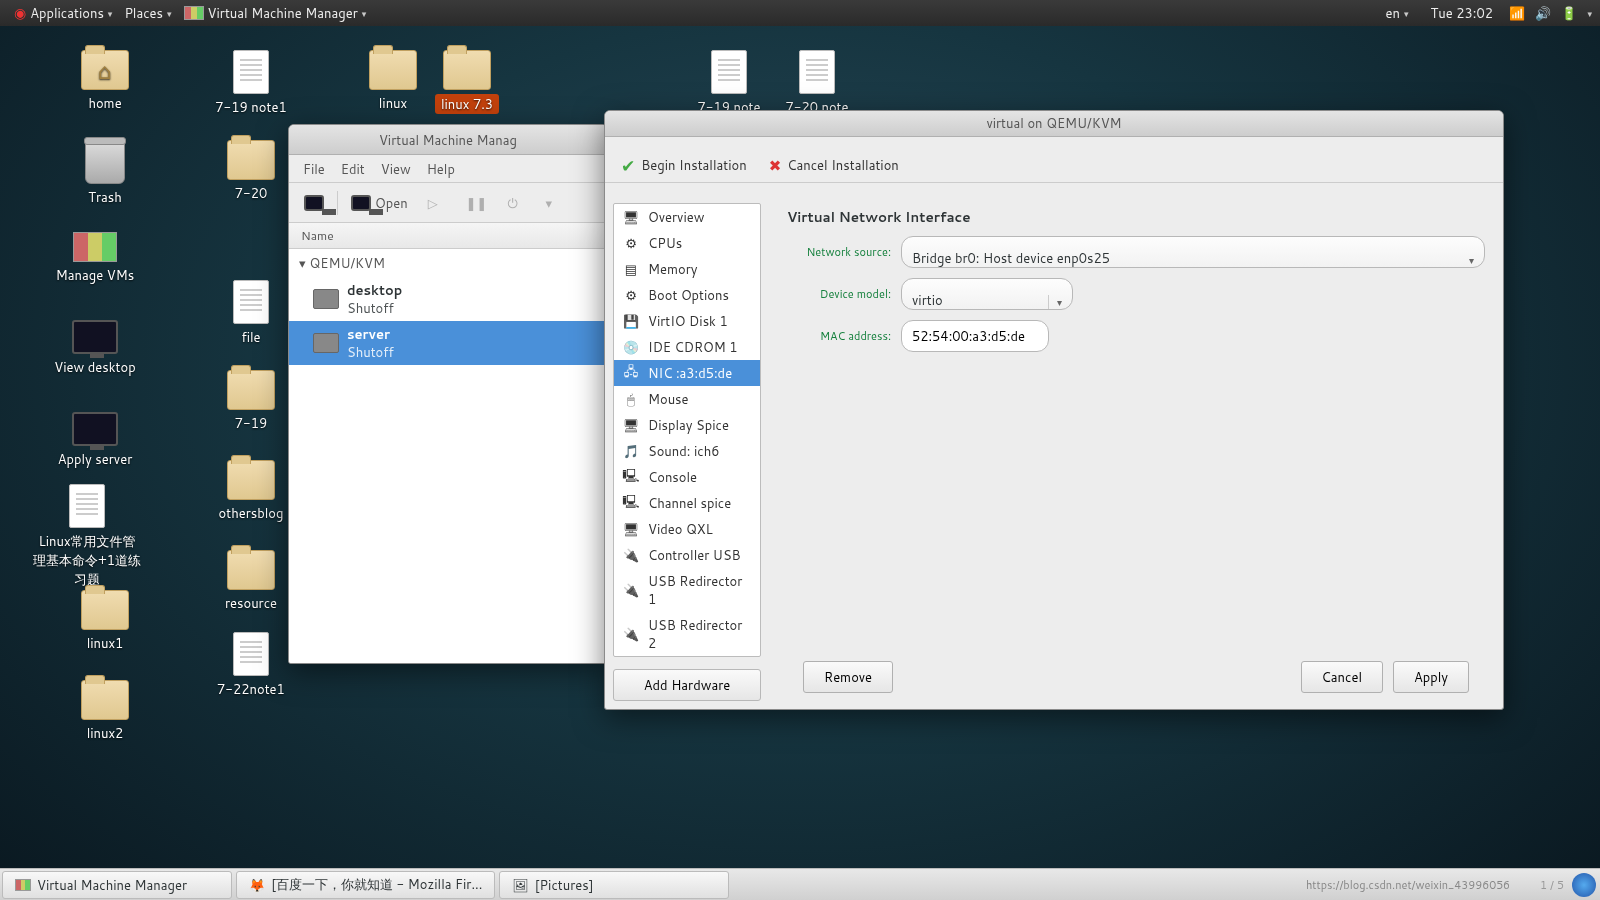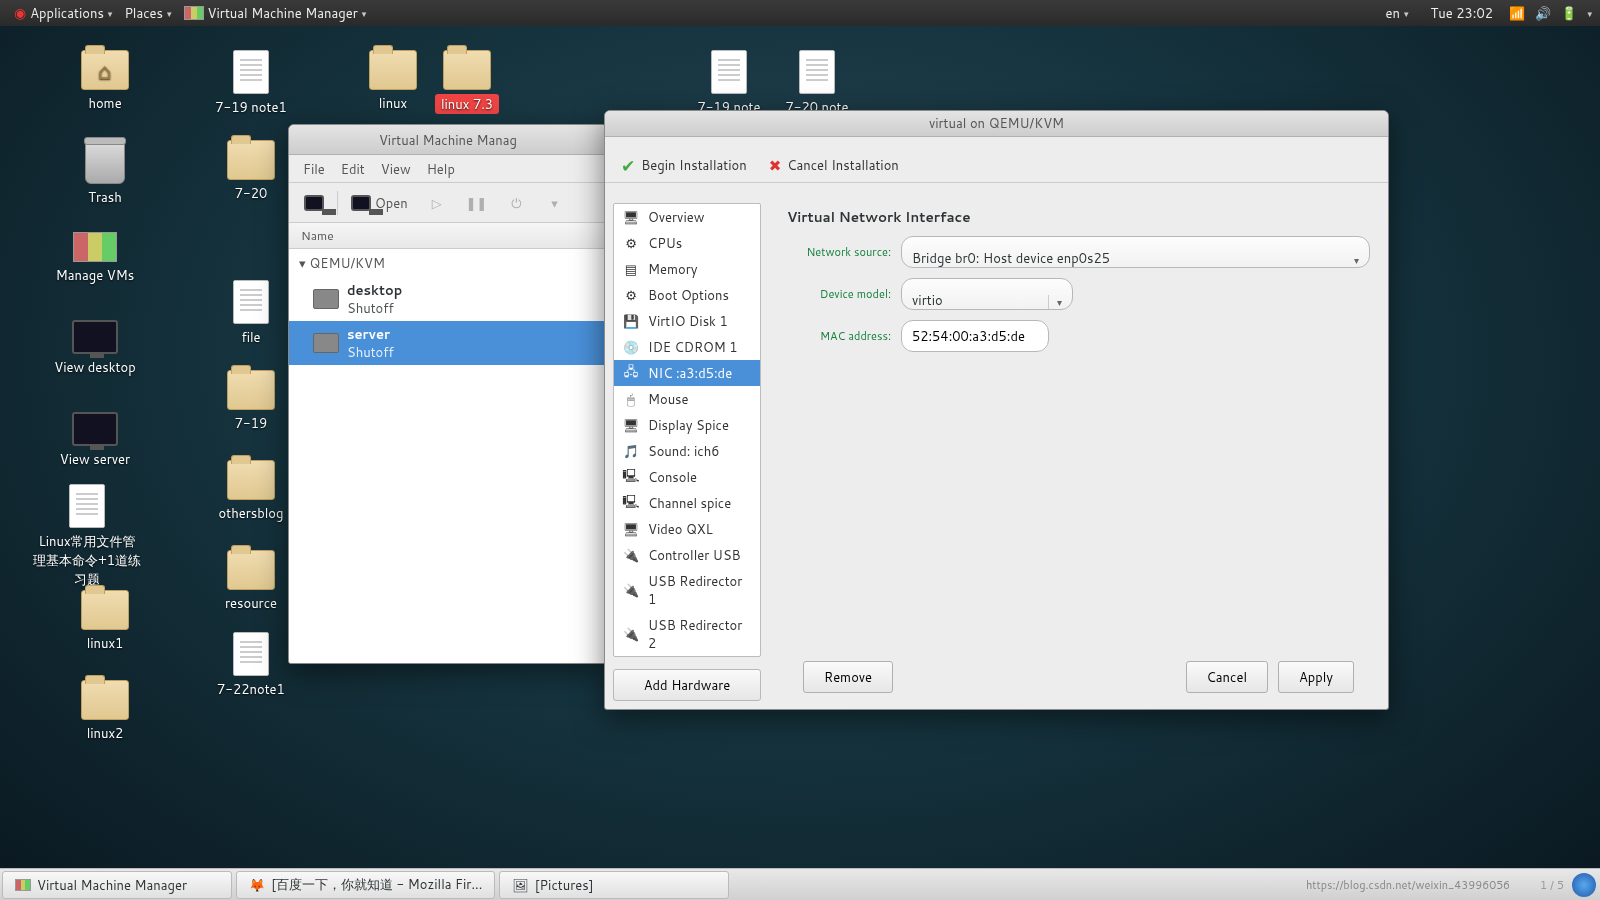--- a/index.html
+++ b/index.html
@@ -7,21 +7,21 @@
 
 .gbar{position:absolute;top:0;left:0;right:0;height:26px;background:linear-gradient(#3a3a3a,#2a2a2a);display:flex;align-items:center;color:#eee;font-size:13px;padding:0 8px;z-index:5;}
 .gbar .item{display:flex;align-items:center;gap:4px;padding:0 6px;cursor:pointer;}
 .gbar .tri{font-size:9px;opacity:.8;}
 .gbar .right{margin-left:auto;display:flex;align-items:center;gap:10px;}
 .redhat{color:#e33;font-size:14px;}
 .vmlogo{width:20px;height:14px;background:linear-gradient(90deg,#c66 0 33%,#cc6 33% 66%,#6c6 66% 100%);border:1px solid #999;}
 
 .dicons{position:absolute;top:36px;left:0;right:0;bottom:32px;}
 .dicon{position:absolute;width:110px;display:flex;flex-direction:column;align-items:center;color:#fff;font-size:12px;text-align:center;gap:4px;cursor:pointer;text-shadow:0 1px 2px rgba(0,0,0,.8);}
-.dicon.sel .lbl{background:#ef4444;border-radius:3px;padding:1px 6px;}
+.dicon.sel .lbl{background:#c2410c;border-radius:3px;padding:1px 6px;}
 .ficon{width:48px;height:40px;position:relative;}
 .folder{background:linear-gradient(#f0dcb0,#e0c890);border-radius:3px;border:1px solid #c0a060;}
 .folder:before{content:"";position:absolute;top:-6px;left:3px;width:18px;height:8px;background:#e0c890;border:1px solid #c0a060;border-bottom:none;border-radius:3px 3px 0 0;}
 .paper{width:36px;height:44px;background:#fff;border:1px solid #bbb;border-radius:2px;position:relative;}
 .paper:before{content:"";position:absolute;top:8px;left:6px;right:6px;height:2px;background:#ccc;box-shadow:0 5px 0 #ccc,0 10px 0 #ccc,0 15px 0 #ccc,0 20px 0 #ccc;}
 .homef{background:linear-gradient(#f0dcb0,#e0c890);border-radius:3px;border:1px solid #c0a060;display:flex;align-items:center;justify-content:center;}
 .homef:before{content:"";position:absolute;top:-6px;left:3px;width:18px;height:8px;background:#e0c890;border:1px solid #c0a060;border-bottom:none;border-radius:3px 3px 0 0;}
 .homef:after{content:"⌂";font-size:22px;color:#a08040;}
 .trash{width:40px;height:44px;background:linear-gradient(#ddd,#aaa);border-radius:4px 4px 6px 6px;border:1px solid #888;position:relative;}
 .trash:before{content:"";position:absolute;top:-4px;left:-2px;right:-2px;height:6px;background:#bbb;border:1px solid #888;border-radius:3px;}
@@ -31,32 +31,32 @@
 .tbar{position:absolute;bottom:0;left:0;right:0;height:32px;background:linear-gradient(#e8e8e8,#d0d0d0);display:flex;align-items:center;border-top:1px solid #bbb;z-index:5;}
 .tbar .task{height:28px;padding:0 12px;margin:0 2px;display:flex;align-items:center;gap:6px;border:1px solid #bbb;background:linear-gradient(#f8f8f8,#e0e0e0);border-radius:3px;font-size:12px;cursor:pointer;min-width:230px;}
 .tbar .right{margin-left:auto;color:#888;font-size:11px;padding-right:30px;}
 .tbar .pager{color:#999;font-size:11px;margin-right:8px;}
 .tbar .corner{width:24px;height:24px;border-radius:50%;background:radial-gradient(#5ae,#25a);margin-right:4px;}
 
 .window{position:absolute;background:#ededed;border:1px solid #8a8a8a;border-radius:6px 6px 3px 3px;box-shadow:0 8px 30px rgba(0,0,0,.5);display:flex;flex-direction:column;overflow:hidden;}
 .wtitle{height:30px;background:linear-gradient(#e4e4e4,#cdcdcd);display:flex;align-items:center;justify-content:center;color:#555;font-size:13px;border-bottom:1px solid #b0b0b0;}
 .wmenu{height:28px;display:flex;align-items:center;gap:16px;padding:0 14px;color:#555;font-size:13px;border-bottom:1px solid #ccc;}
 .wtoolbar{height:40px;display:flex;align-items:center;gap:6px;padding:0 8px;border-bottom:1px solid #ccc;background:#ededed;}
-.tbtn{height:30px;min-width:32px;padding:0 6px;border:1px solid transparent;border-radius:3px;display:flex;align-items:center;justify-content:center;gap:4px;color:#555;cursor:pointer;}
+.tbtn{height:30px;min-width:32px;padding:0 6px;border:1px solid transparent;border-radius:3px;display:flex;align-items:center;justify-content:flex-start;gap:4px;color:#555;cursor:pointer;}
 .tbtn.disabled{opacity:.4;}
 .listhdr{height:26px;background:linear-gradient(#f5f5f5,#e8e8e8);border-bottom:1px solid #ccc;padding:0 12px;display:flex;align-items:center;color:#555;font-size:12px;}
 .vmlist{flex:1;background:#fff;overflow:auto;}
 .vmgroup{padding:5px 10px;color:#555;font-size:12px;display:flex;align-items:center;gap:4px;}
 .vmrow{display:flex;align-items:center;gap:8px;padding:4px 10px 4px 24px;}
 .vmrow.sel{background:#4a90d9;color:#fff;}
 .vmrow .mico{width:26px;height:20px;background:#888;border:1px solid #666;border-radius:2px;}
 .vmrow .info{display:flex;flex-direction:column;}
 .vmrow .sub{font-size:13px;opacity:.85;}
 
-.detwin{left:604px;top:110px;width:785px;height:600px;z-index:20;gap:12px;}
+.detwin{left:604px;top:110px;width:900px;height:600px;z-index:20;gap:12px;}
 .detbar{height:40px;display:flex;align-items:center;gap:22px;padding:0 16px;border-bottom:1px solid #ccc;}
 .dbtn{display:flex;align-items:center;gap:6px;color:#333;cursor:pointer;}
 .green{color:#4a4;font-size:17px;font-weight:bold;}
 .redx{color:#d33;font-size:15px;font-weight:bold;}
 .detbody{flex:1;display:flex;}
 .hwpanel{width:164px;display:flex;flex-direction:column;padding:8px;}
 .hwlist{flex:1;border:1px solid #bcbcbc;background:#fff;border-radius:2px;overflow:auto;}
 .hwitem{display:flex;align-items:center;gap:8px;padding:4px 8px;font-size:12.5px;color:#333;cursor:pointer;}
 .hwitem.sel{background:#4a90d9;color:#fff;}
 .hwico{width:18px;height:16px;flex-shrink:0;display:flex;align-items:center;justify-content:center;font-size:13px;}
@@ -117,21 +117,21 @@
     <div class="dicon" style="left: 40px; top: 196px;">
       <div class="vmlogo" style="width:44px;height:30px"></div>
       <span class="lbl">Manage VMs</span>
     </div>
     <div class="dicon" style="left: 40px; top: 284px;">
       <div class="monitor"></div>
       <span class="lbl">View desktop</span>
     </div>
     <div class="dicon" style="left: 40px; top: 376px;">
       <div class="monitor"></div>
-      <span class="lbl">View server</span>
+      <span class="lbl">Apply server</span>
     </div>
     <div class="dicon" style="left: 32px; top: 448px;">
       <div class="paper"></div>
       <span class="lbl">Linux常用文件管理基本命令+1道练习题</span>
     </div>
     <div class="dicon" style="left: 50px; top: 554px;">
       <div class="ficon folder"></div>
       <span class="lbl">linux1</span>
     </div>
     <div class="dicon" style="left: 50px; top: 644px;">

